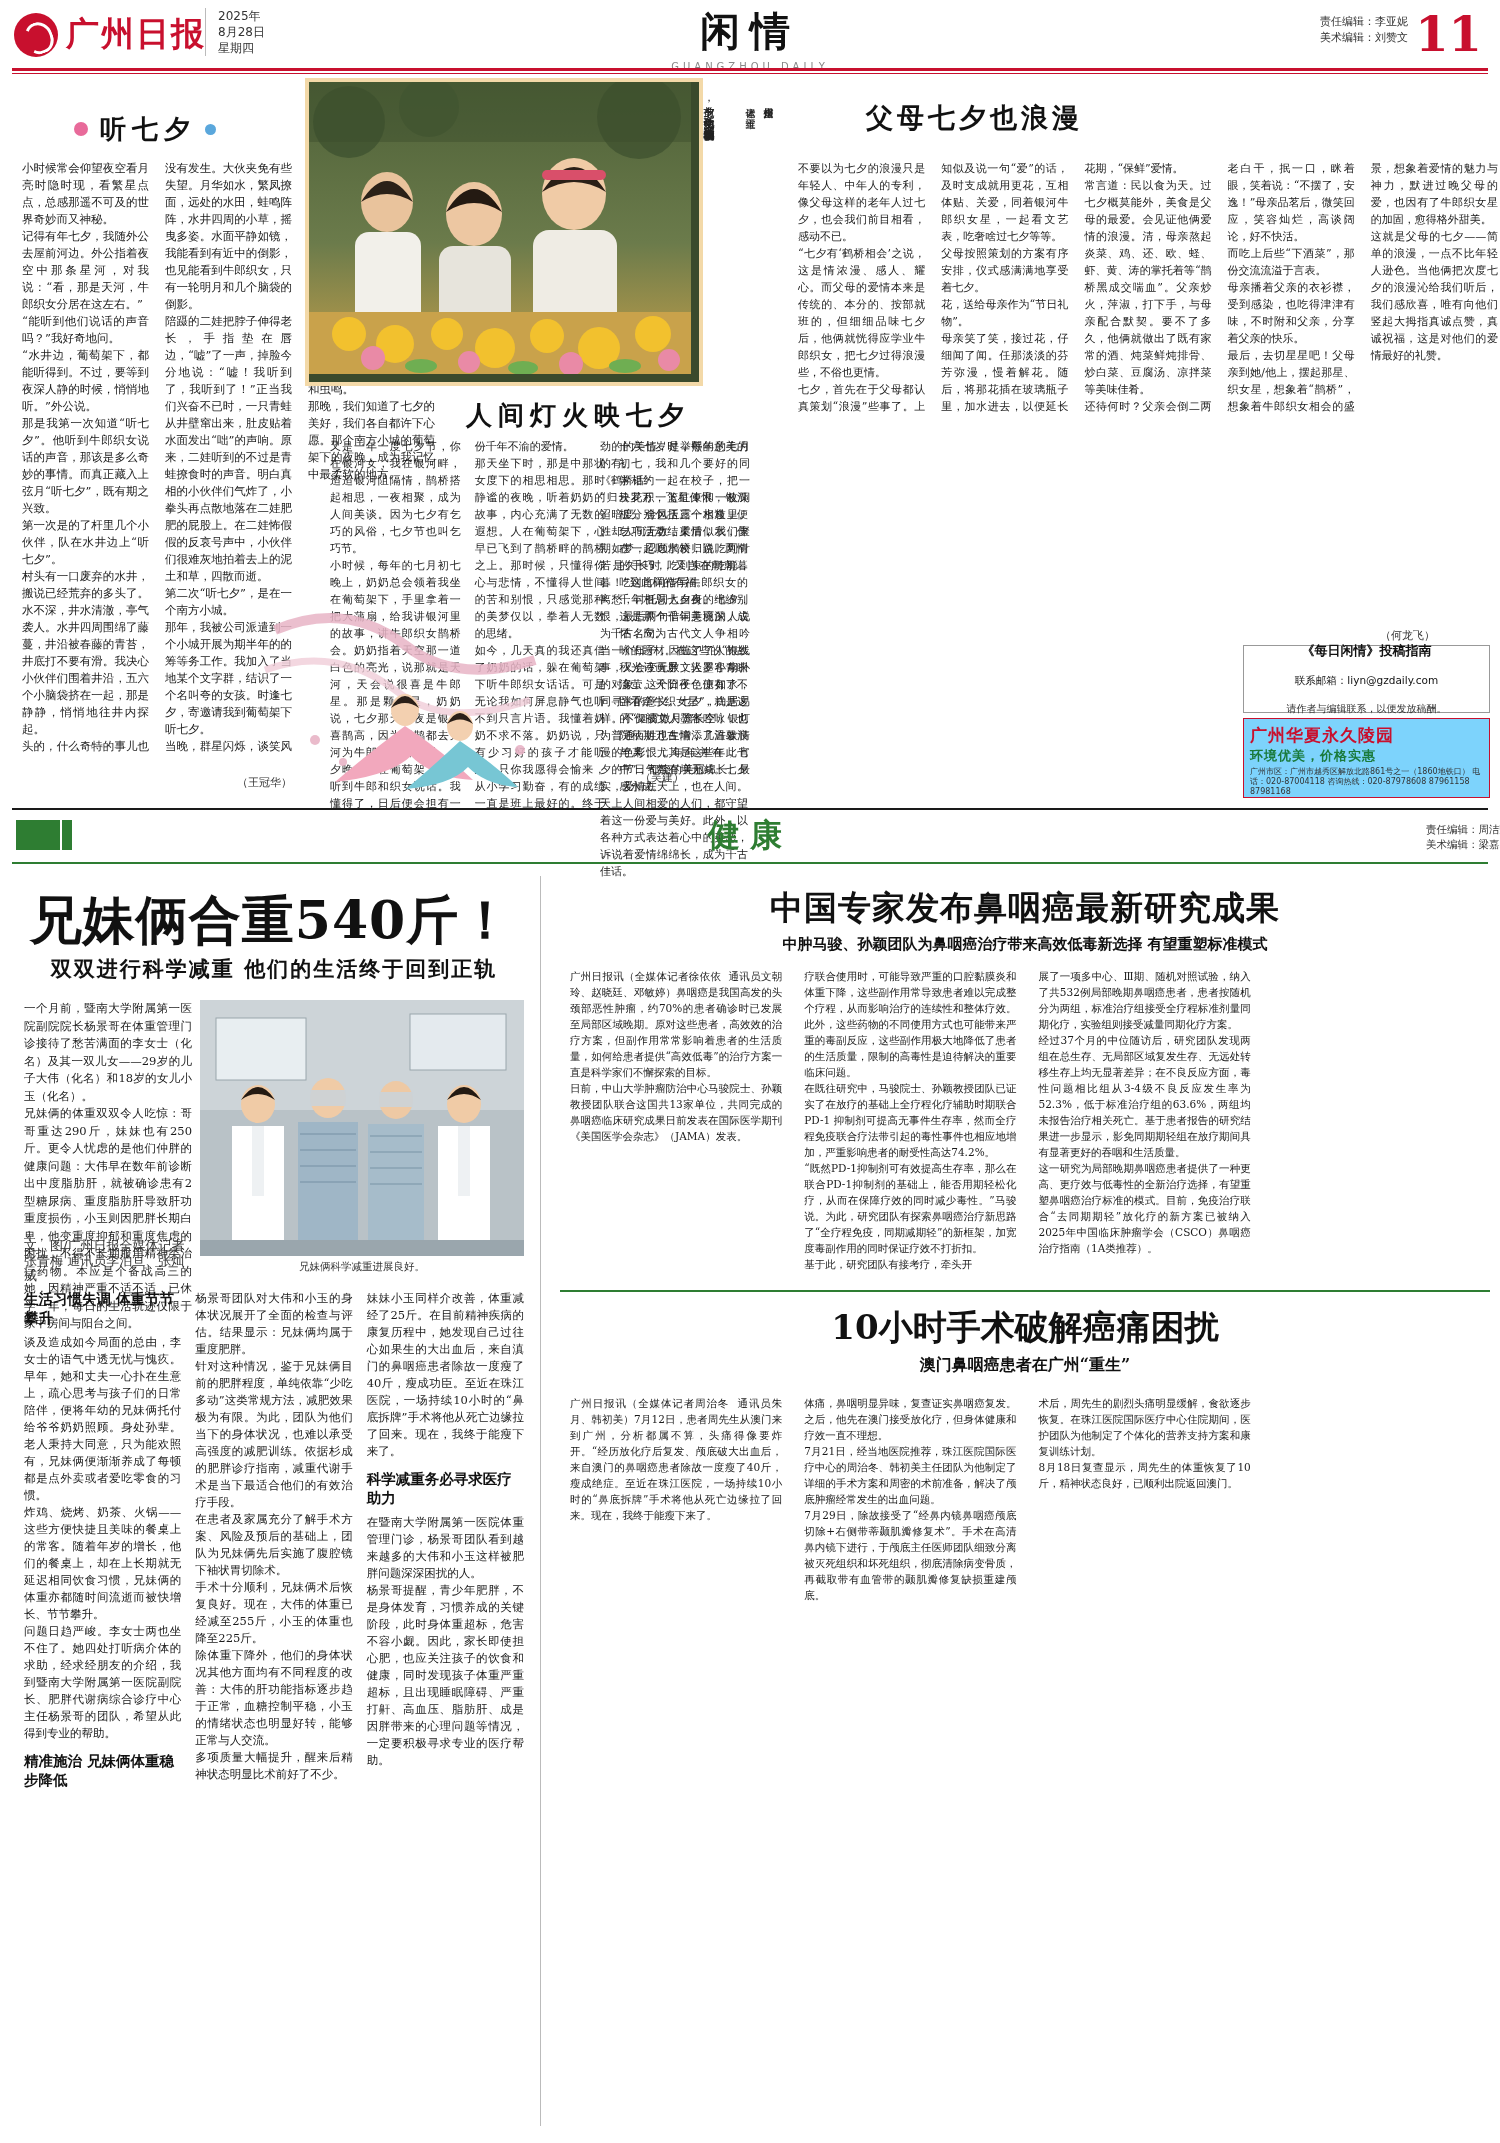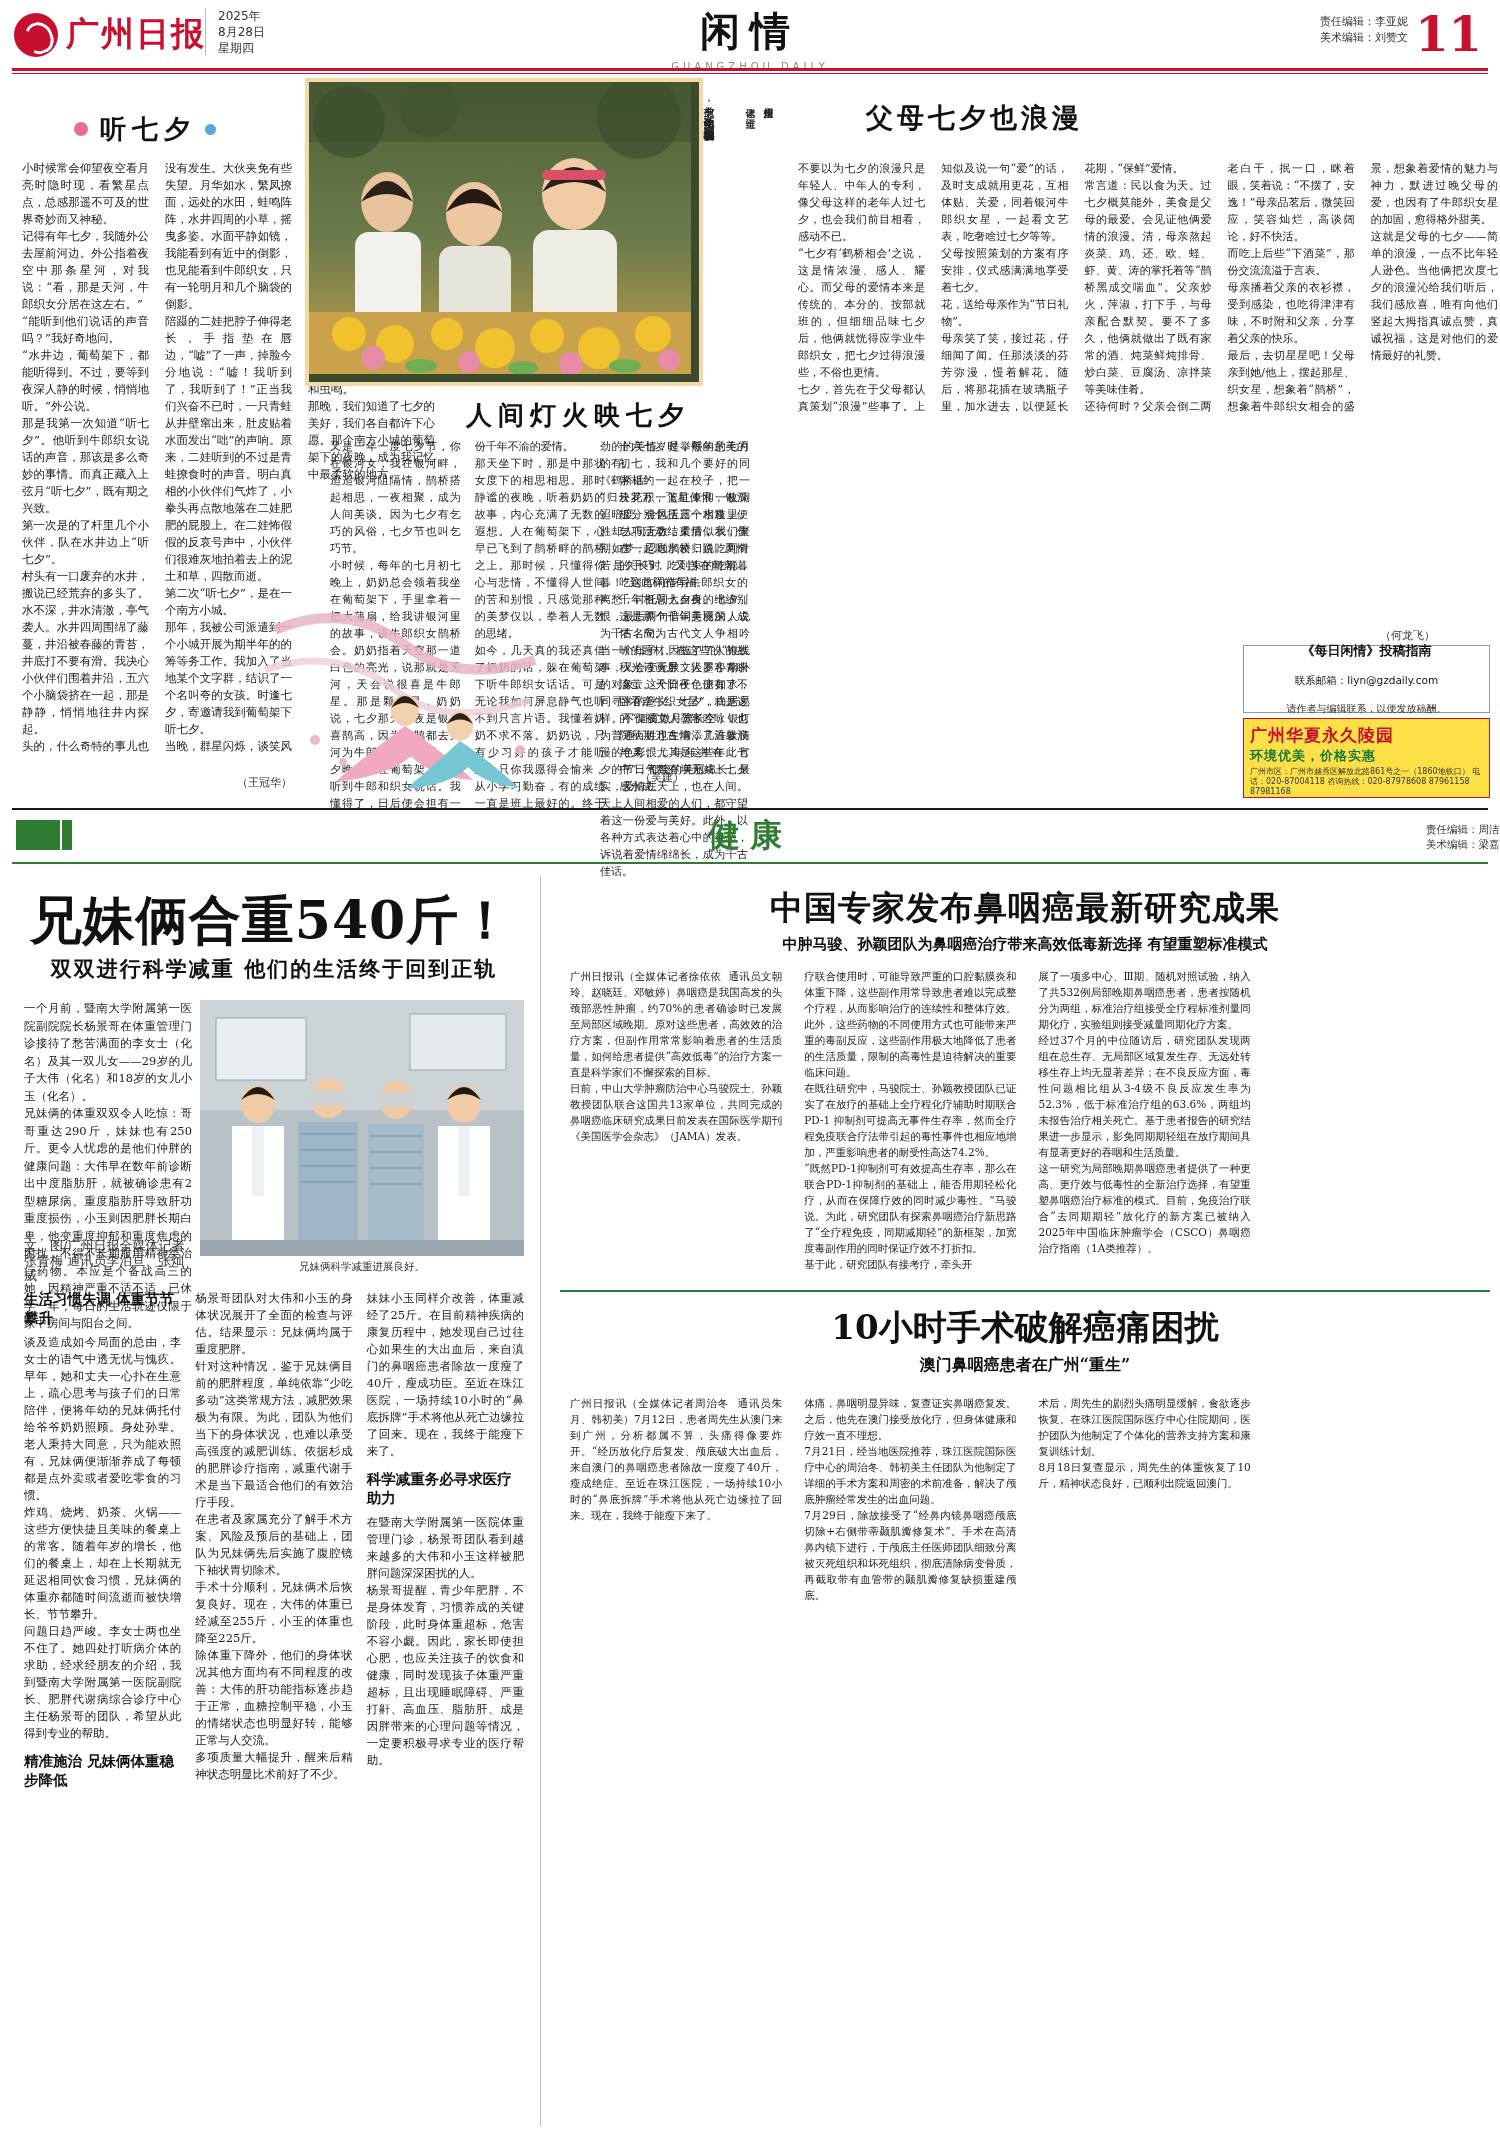--- a/index.html
+++ b/index.html
@@ -64,21 +64,21 @@
   
   .illus{position:absolute;left:255px;top:590px;width:330px;height:200px;}
 
   
   .submitbox{position:absolute;left:1243px;top:645px;width:245px;height:66px;border:1px solid #999;
     display:flex;flex-direction:column;align-items:center;justify-content:center;gap:14px;}
   .submitbox .l1{font-family:"DejaVu Serif","Liberation Serif",serif;font-size:13px;font-weight:bold;}
   .submitbox .l2{font-size:10.5px;}
   .submitbox .l3{font-size:10px;color:#333;}
   
-  .ad{position:absolute;left:1243px;top:718px;width:245px;height:78px;border:1px solid #c8102e;background:#fde047;}
+  .ad{position:absolute;left:1243px;top:718px;width:245px;height:78px;border:1px solid #c8102e;background:#7dd3fc;}
   .ad .ad1{position:absolute;left:6px;top:5px;font-family:"DejaVu Serif","Liberation Serif",serif;
     font-size:17px;font-weight:bold;color:#c8102e;letter-spacing:1px;}
   .ad .ad2{position:absolute;left:6px;top:28px;font-size:13px;font-weight:bold;color:#1a7a3c;letter-spacing:1px;}
   .ad .ad3{position:absolute;left:6px;top:48px;font-size:8px;line-height:10px;color:#333;width:232px;}
 
   
   .sec-rule-top{position:absolute;left:12px;top:808px;width:1476px;height:2px;background:#1a1a1a;}
   .sec-bar{position:absolute;left:16px;top:820px;width:44px;height:30px;background:#2e7d32;}
   .sec-bar2{position:absolute;left:62px;top:820px;width:10px;height:30px;background:#2e7d32;}
   .sec-title{position:absolute;left:0;top:814px;width:1500px;text-align:center;

